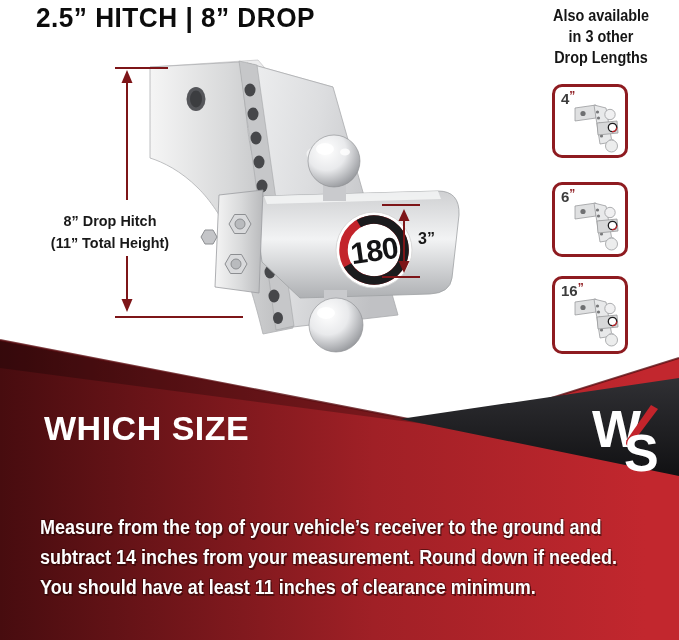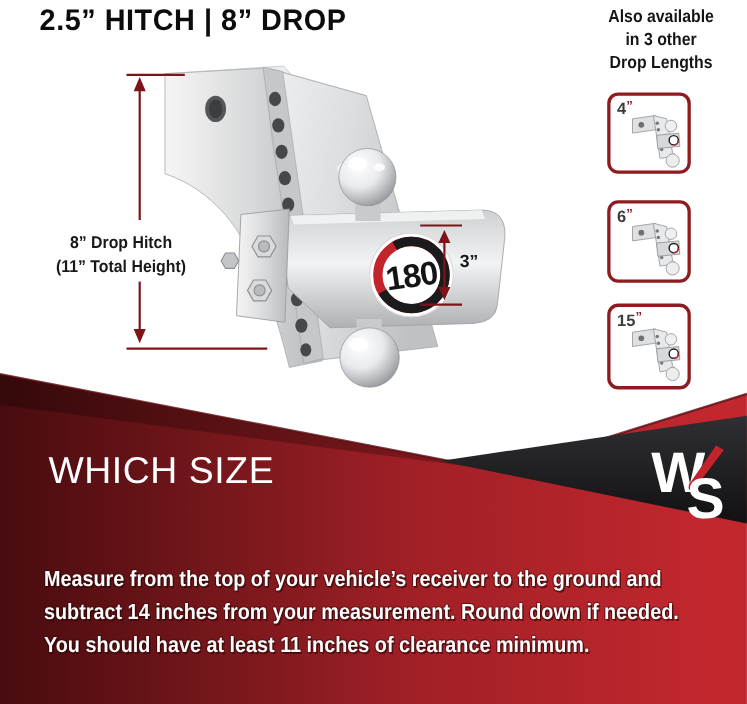--- a/index.html
+++ b/index.html
@@ -22,21 +22,21 @@
   #thumb-3{top:276px;height:78px;}
   .thumb .lbl{position:absolute;top:2px;left:6px;font-size:15px;font-weight:800;color:#3c3c3c;}
   .thumb .lbl .q{color:#8e1b20;font-size:12px;vertical-align:4px;}
   .thumb svg{position:absolute;right:1px;top:9px;}
 
   #dim-left{left:28px;top:210px;width:164px;text-align:center;font-size:15.5px;font-weight:700;
             color:#191919;line-height:22px;transform:scaleX(.93);transform-origin:center top;
             background:#fff;}
   #dim-right{left:418px;top:230px;font-size:16px;font-weight:700;color:#191919;}
 
-  .hl{left:44px;color:#ffffff;font-weight:400;font-size:34px;letter-spacing:.5px;white-space:nowrap;}
+  .hl{left:44px;color:#ffffff;font-weight:700;font-size:34px;letter-spacing:.5px;white-space:nowrap;}
   #hl1{top:409px;}
   #hl2{top:449px;}
 
   #body-text{left:40px;top:512px;font-size:20px;font-weight:700;color:#fdfdfd;line-height:30px;
      white-space:nowrap;transform:scaleX(.9);transform-origin:left top;
      text-shadow:1.5px 1.5px 0 rgba(45,5,5,.6),-1px -1px 0 rgba(45,5,5,.35),
                  1px -1px 0 rgba(45,5,5,.35),-1px 1px 0 rgba(45,5,5,.45);}
 </style>
 </head>
 <body>
@@ -195,21 +195,21 @@
         </g>
       <polygon points="25,27 45,25 46,37 26,39" fill="#d7d8d9" stroke="#98999b" stroke-width=".8"></polygon>
       <circle cx="38" cy="18.5" r="5.2" fill="#f0f0f1" stroke="#9b9c9e" stroke-width=".8"></circle>
       <circle cx="40.5" cy="31.5" r="4.2" fill="#ffffff" stroke="#1d1d1f" stroke-width="1.3"></circle>
       <circle cx="40.5" cy="31.5" r="4.2" fill="none" stroke="#c3242b" stroke-width="1.3" stroke-dasharray="7 20"></circle>
       <rect x="37.5" y="43" width="4" height="4" fill="#c9cacd"></rect>
       <circle cx="39.5" cy="50" r="6" fill="#eceded" stroke="#9b9c9e" stroke-width=".8"></circle>
     </svg>
   </div>
   <div id="thumb-3" class="abs thumb">
-    <div class="lbl"><span>15</span><span class="q">”</span></div>
+    <div class="lbl"><span>16</span><span class="q">”</span></div>
     <svg width="52" height="62" viewBox="0 0 52 58">
       <polygon points="3,12 24,9 24,22 3,25" fill="#dfe0e1" stroke="#9b9c9e" stroke-width=".8"></polygon>
       <circle cx="11" cy="17.5" r="2.6" fill="#6f7072"></circle>
       <polygon points="22,9 34,12 40,46 28,48" fill="#e8e9ea" stroke="#9b9c9e" stroke-width=".8"></polygon>
       <g fill="#77787a">
           <circle cx="25.5" cy="16" r="1.6"></circle>
           <circle cx="26.5" cy="22" r="1.6"></circle>
           <circle cx="27.5" cy="28" r="1.6"></circle>
           <circle cx="28.5" cy="34" r="1.6"></circle>
           <circle cx="29.5" cy="40" r="1.6"></circle>

